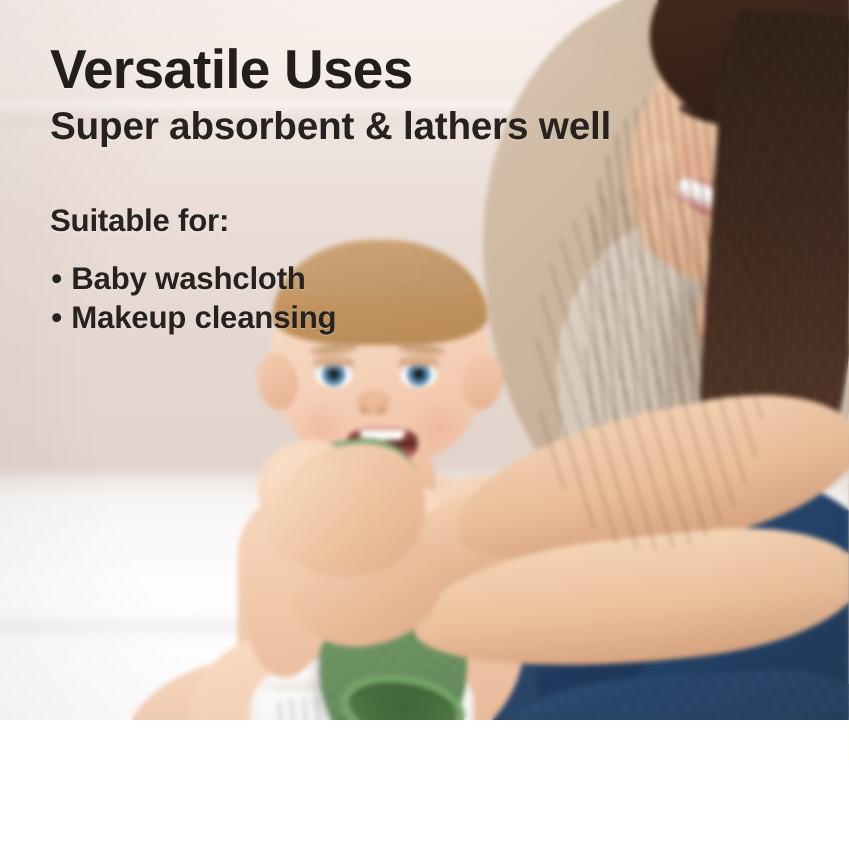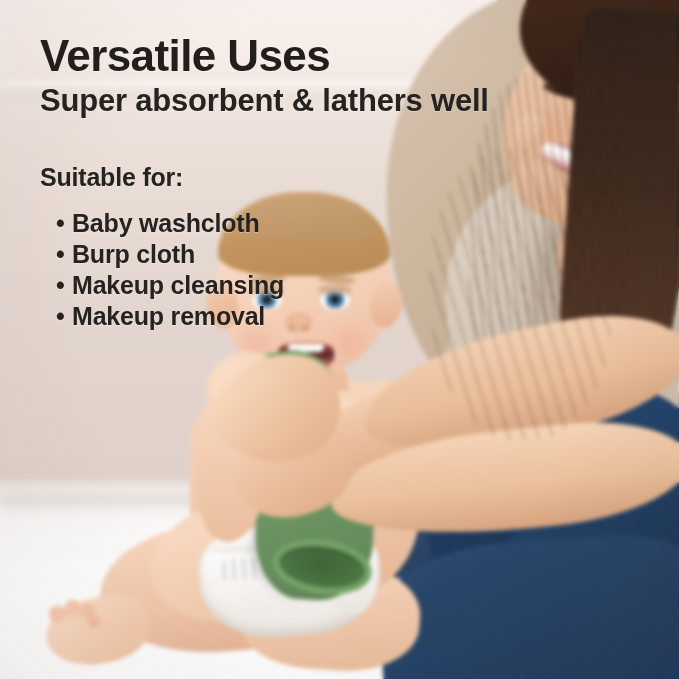--- a/index.html
+++ b/index.html
@@ -1,21 +1,21 @@
 <!DOCTYPE html>
 <html><head>
 <meta charset="utf-8">
 <title>Versatile Uses</title>
 <style>
   html,body{margin:0;padding:0;background:#fff;}
   body{font-family:"Liberation Sans","DejaVu Sans",sans-serif;}
 
   #stage{
     position:relative;
-    width:679px;height:679px;
+    width:679px;height:576px;
     overflow:hidden;
     background:#fef9c3;
     user-select:none;
   }
 
   
   .layer{position:absolute;}
 
   #wall{
     left:0;top:0;width:679px;height:679px;
@@ -491,21 +491,21 @@
   #suitable-label{
     margin:44px 0 16px 0;
     font-size:25px;
     font-weight:bold;
     letter-spacing:-0.2px;
     color:#262220;
     text-shadow:0 1px 0 rgba(255,255,255,.30);
   }
   #uses-list{
     list-style:none;
-    margin:16px;padding:0;
+    margin:1px;padding:0;
   }
   #uses-list li{
     font-size:25px;
     font-weight:bold;
     letter-spacing:-0.2px;
     line-height:1.24;
     color:#262220;
     text-shadow:0 1px 0 rgba(255,255,255,.30);
     white-space:nowrap;
   }
@@ -604,19 +604,17 @@
 
   <div class="layer" id="photo-soften"></div>
   <div class="layer" id="photo-vignette"></div>
 
   <div id="copy">
     <h1 id="headline">Versatile Uses</h1>
     <p id="subhead">Super absorbent &amp; lathers well</p>
     <p id="suitable-label">Suitable for:</p>
     <ul id="uses-list">
         <li><span class="bullet">•</span><span>Baby washcloth</span></li>
-        <li><span class="bullet">•</span><span>Burp cloth</span></li>
         <li><span class="bullet">•</span><span>Makeup cleansing</span></li>
-        <li><span class="bullet">•</span><span>Makeup removal</span></li>
       </ul>
   </div>
 
 </div>
 
 </body></html>

